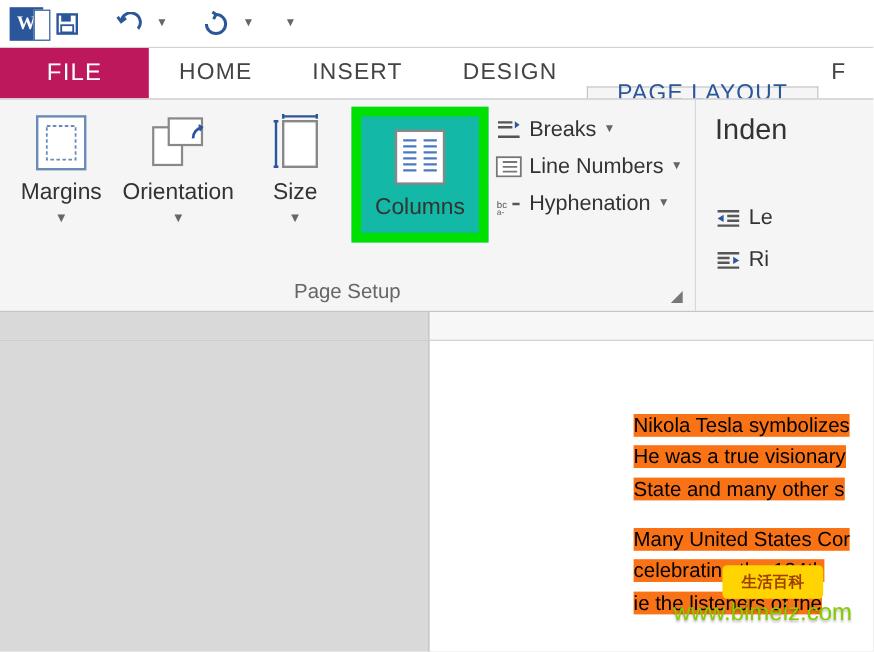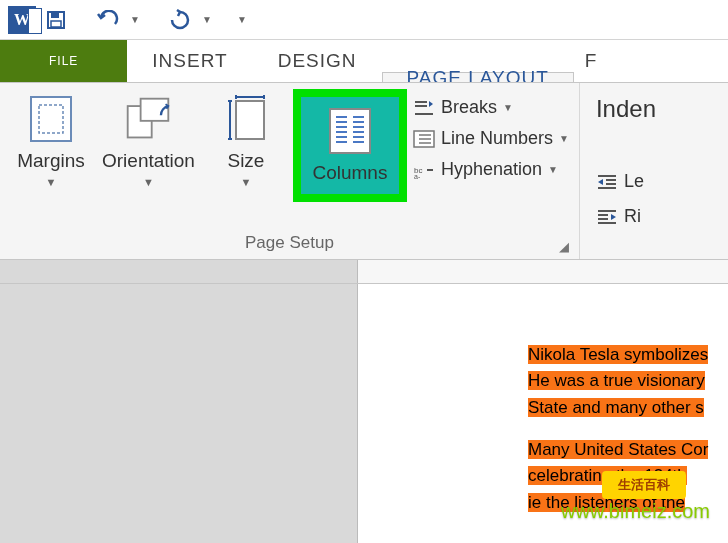--- a/index.html
+++ b/index.html
@@ -7,21 +7,21 @@
 
 .titlebar { height: 40px; background: #fff; border-bottom: 1px solid #d4d4d4; display: flex; align-items: center; padding: 0 8px; gap: 6px; }
 .word-logo { width: 28px; height: 28px; background: #2b579a; display: flex; align-items: center; justify-content: center; position: relative; }
 .word-logo::before { content: "W"; color: #fff; font-weight: bold; font-size: 16px; font-family: Georgia, serif; }
 .word-logo::after { content: ""; position: absolute; right: -6px; top: 2px; width: 12px; height: 24px; background: #fff; border: 1px solid #2b579a; }
 .qat-btn { width: 28px; height: 28px; display: flex; align-items: center; justify-content: center; color: #2b579a; font-size: 18px; cursor: pointer; }
 .qat-sep { width: 12px; }
 
 .tabbar { height: 42px; display: flex; align-items: stretch; background: #fff; }
 .tab { padding: 0 24px; display: flex; align-items: center; font-size: 19px; color: #444; letter-spacing: 1px; cursor: pointer; border: 1px solid transparent; }
-.tab.file { background: #4d7c0f; color: #fff; padding: 0 48px; font-size: 12px; }
+.tab.file { background: #be185d; color: #fff; padding: 0 38px; font-size: 20px; }
 .tab.active { background: #f5f5f5; border: 1px solid #c6c6c6; border-bottom: none; color: #2a579a; margin-top: 32px; }
 
 .ribbon { height: 178px; background: #f5f5f5; border-top: 1px solid #c6c6c6; border-bottom: 1px solid #c6c6c6; display: flex; position: relative; }
 .group { border-right: 1px solid #d8d8d8; padding: 6px 10px 4px 10px; display: flex; flex-direction: column; position: relative; }
 .group-buttons { display: flex; gap: 6px; flex: 1; align-items: flex-start; }
 .big-btn { display: flex; flex-direction: column; align-items: center; justify-content: flex-start; padding: 6px 4px; cursor: pointer; min-width: 82px; }
 .big-btn .icon-slot { width: 48px; height: 48px; display: flex; align-items: center; justify-content: center; margin-bottom: 8px; }
 .big-btn .lbl { font-size: 19px; color: #333; text-align: center; line-height: 1.1; }
 .big-btn .caret { font-size: 11px; color: #666; margin-top: 4px; }
 
@@ -74,20 +74,21 @@
         <path d="M11 3 A8 8 0 1 1 3 11" fill="none" stroke="#2b579a" stroke-width="2.5"></path>
         <path d="M8 1 L11 3 L9 7" fill="none" stroke="#2b579a" stroke-width="2.5"></path>
       </svg>
   </div>
   <div class="qat-btn" style="width:14px;font-size:10px;color:#666;">▼</div>
   <div class="qat-btn" style="font-size:10px;color:#666;margin-left:8px;">▼</div>
 </div>
 
 <div class="tabbar">
   <div class="tab file">FILE</div>
+  <div class="tab">HOME</div>
   <div class="tab">INSERT</div>
   <div class="tab">DESIGN</div>
   <div class="tab active">PAGE LAYOUT</div>
   <div class="tab" style="padding:0 10px;">F</div>
 </div>
 
 <div class="ribbon">
 
   <div class="group" style="flex:0 0 auto;">
     <div class="group-buttons">

